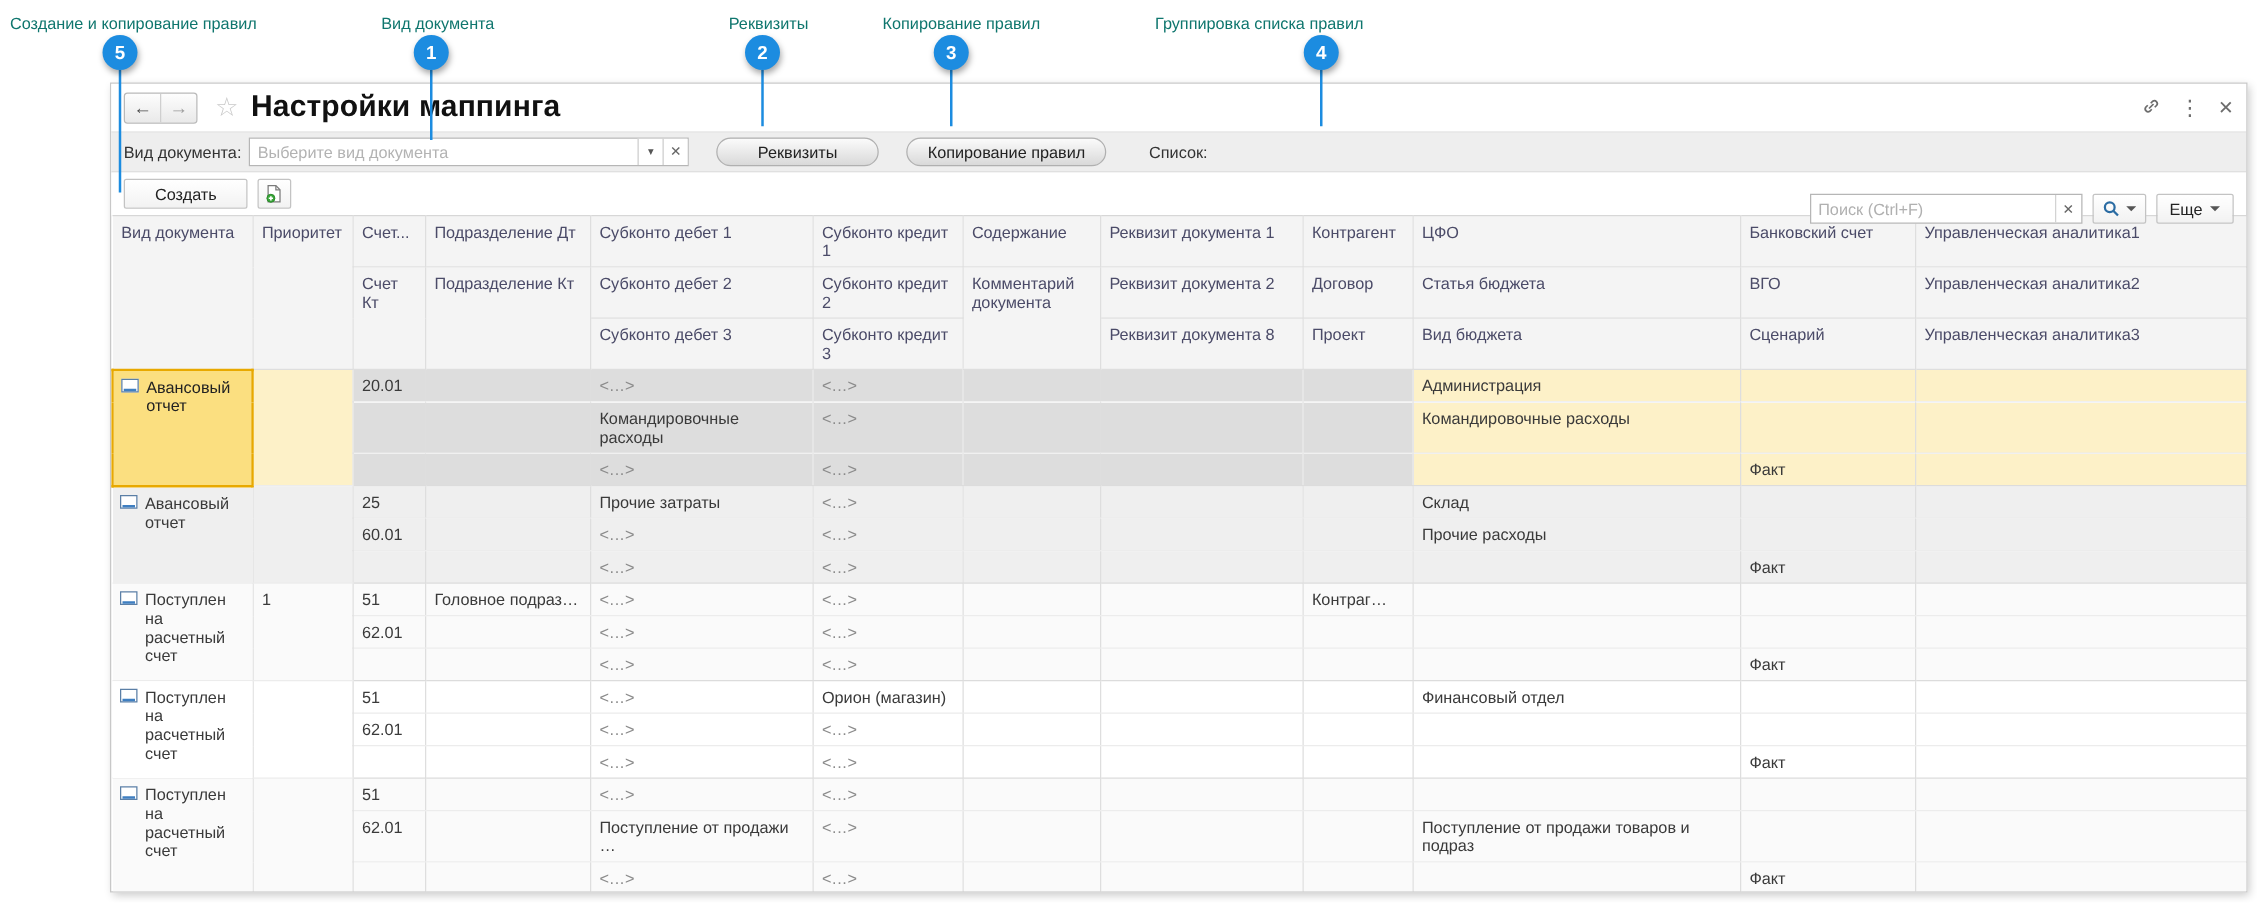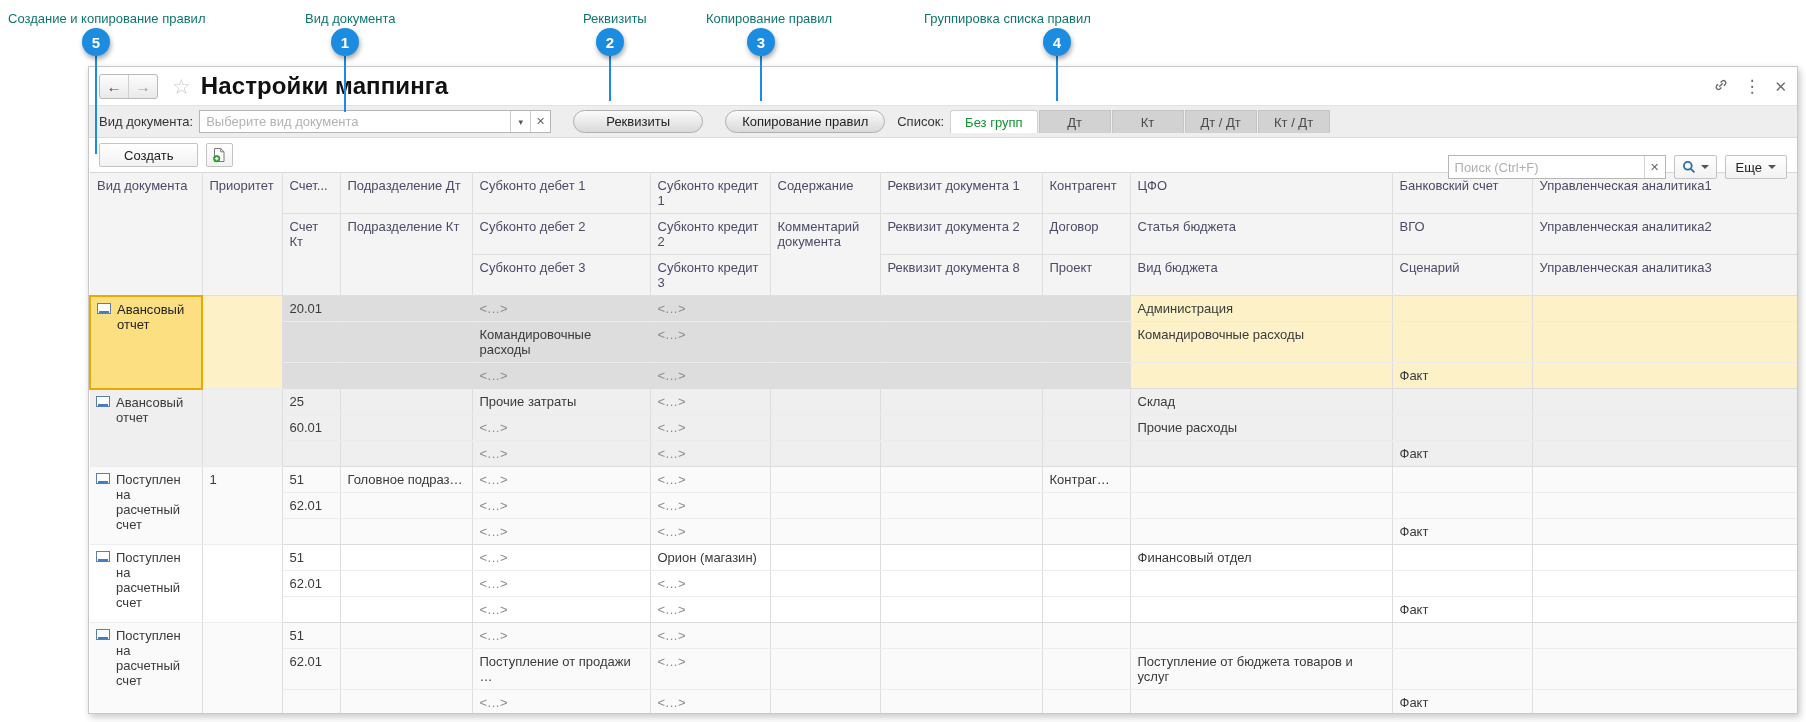--- a/index.html
+++ b/index.html
@@ -72,21 +72,21 @@
   .combo-btn.x{font-size:11px;color:#666;}
 
   .pillbtn{
     height:23px;min-width:130px;padding:0 16px;margin-left:22px;
     border:1px solid #b0b0b0;border-radius:12px;
     background:linear-gradient(#fbfbfb,#d9d9d9);
     font-size:13px;color:#222;display:flex;align-items:center;justify-content:center;
     cursor:pointer;box-sizing:border-box;
   }
 
-  .listlabel{font-size:13px;color:#333;margin-left:12px;margin-right:6px;}
+  .listlabel{font-size:13px;color:#333;margin-left:34px;margin-right:6px;}
   .tabstrip{display:flex;align-items:flex-end;height:23px;}
   .tab{
     min-width:72px;padding:0 14px;height:23px;display:flex;align-items:center;
     justify-content:center;font-size:13px;color:#4a4a4a;cursor:pointer;
     background:#d2d2d2;border:1px solid #c4c4c4;border-bottom:none;box-sizing:border-box;
     margin-right:1px;
   }
   .tab.active{background:#fff;color:#12912f;border-color:#cfcfcf;border-radius:3px 3px 0 0;}
 
   
@@ -214,27 +214,20 @@
   <div class="cmdbar">
     <span class="fieldlabel">Вид документа:</span>
     <div class="combo">
       <input type="text" placeholder="Выберите вид документа" style="">
       <div class="combo-btn">▾</div>
       <div class="combo-btn x">✕</div>
     </div>
     <div class="pillbtn">Реквизиты</div>
     <div class="pillbtn">Копирование правил</div>
     <span class="listlabel">Список:</span>
-    <div class="tabstrip">
-        <div class="tab active">Без групп</div>
-        <div class="tab">Дт</div>
-        <div class="tab">Кт</div>
-        <div class="tab">Дт / Дт</div>
-        <div class="tab">Кт / Дт</div>
-      </div>
   </div>
 
   <div class="cmdbar2">
     <div class="plainbtn">Создать</div>
     <div class="iconbtn">
       <svg width="15" height="16" viewBox="0 0 15 16">
         <path d="M2.5 1.5h6.2l3.3 3.3v9.7H2.5z" fill="#fff" stroke="#7b7b7b" stroke-width="1"></path>
         <path d="M8.7 1.5v3.3H12" fill="none" stroke="#7b7b7b" stroke-width="1"></path>
         <circle cx="4.7" cy="11.6" r="3.2" fill="#3aa63a" stroke="#2c8a2c" stroke-width=".8"></circle>
         <path d="M4.7 9.9v3.4M3 11.6h3.4" stroke="#fff" stroke-width="1.3"></path>
@@ -481,21 +474,21 @@
           <td class="bg-rowfaint"></td>
         </tr>
         <tr>
           <td class="bg-rowfaint">62.01</td>
           <td class="bg-rowfaint"></td>
           <td class="bg-rowfaint">Поступление от продажи …</td>
           <td class="bg-rowfaint"><span class="ph">&lt;...&gt;</span></td>
           <td class="bg-rowfaint"></td>
           <td class="bg-rowfaint"></td>
           <td class="bg-rowfaint"></td>
-          <td class="bg-rowfaint">Поступление от бюджета товаров и услуг</td>
+          <td class="bg-rowfaint">Поступление от продажи товаров и подраз</td>
           <td class="bg-rowfaint"></td>
           <td class="bg-rowfaint"></td>
         </tr>
         <tr>
           <td class="bg-rowfaint grp-end"></td>
           <td class="bg-rowfaint grp-end"></td>
           <td class="bg-rowfaint grp-end"><span class="ph">&lt;...&gt;</span></td>
           <td class="bg-rowfaint grp-end"><span class="ph">&lt;...&gt;</span></td>
           <td class="bg-rowfaint grp-end"></td>
           <td class="bg-rowfaint grp-end"></td>

